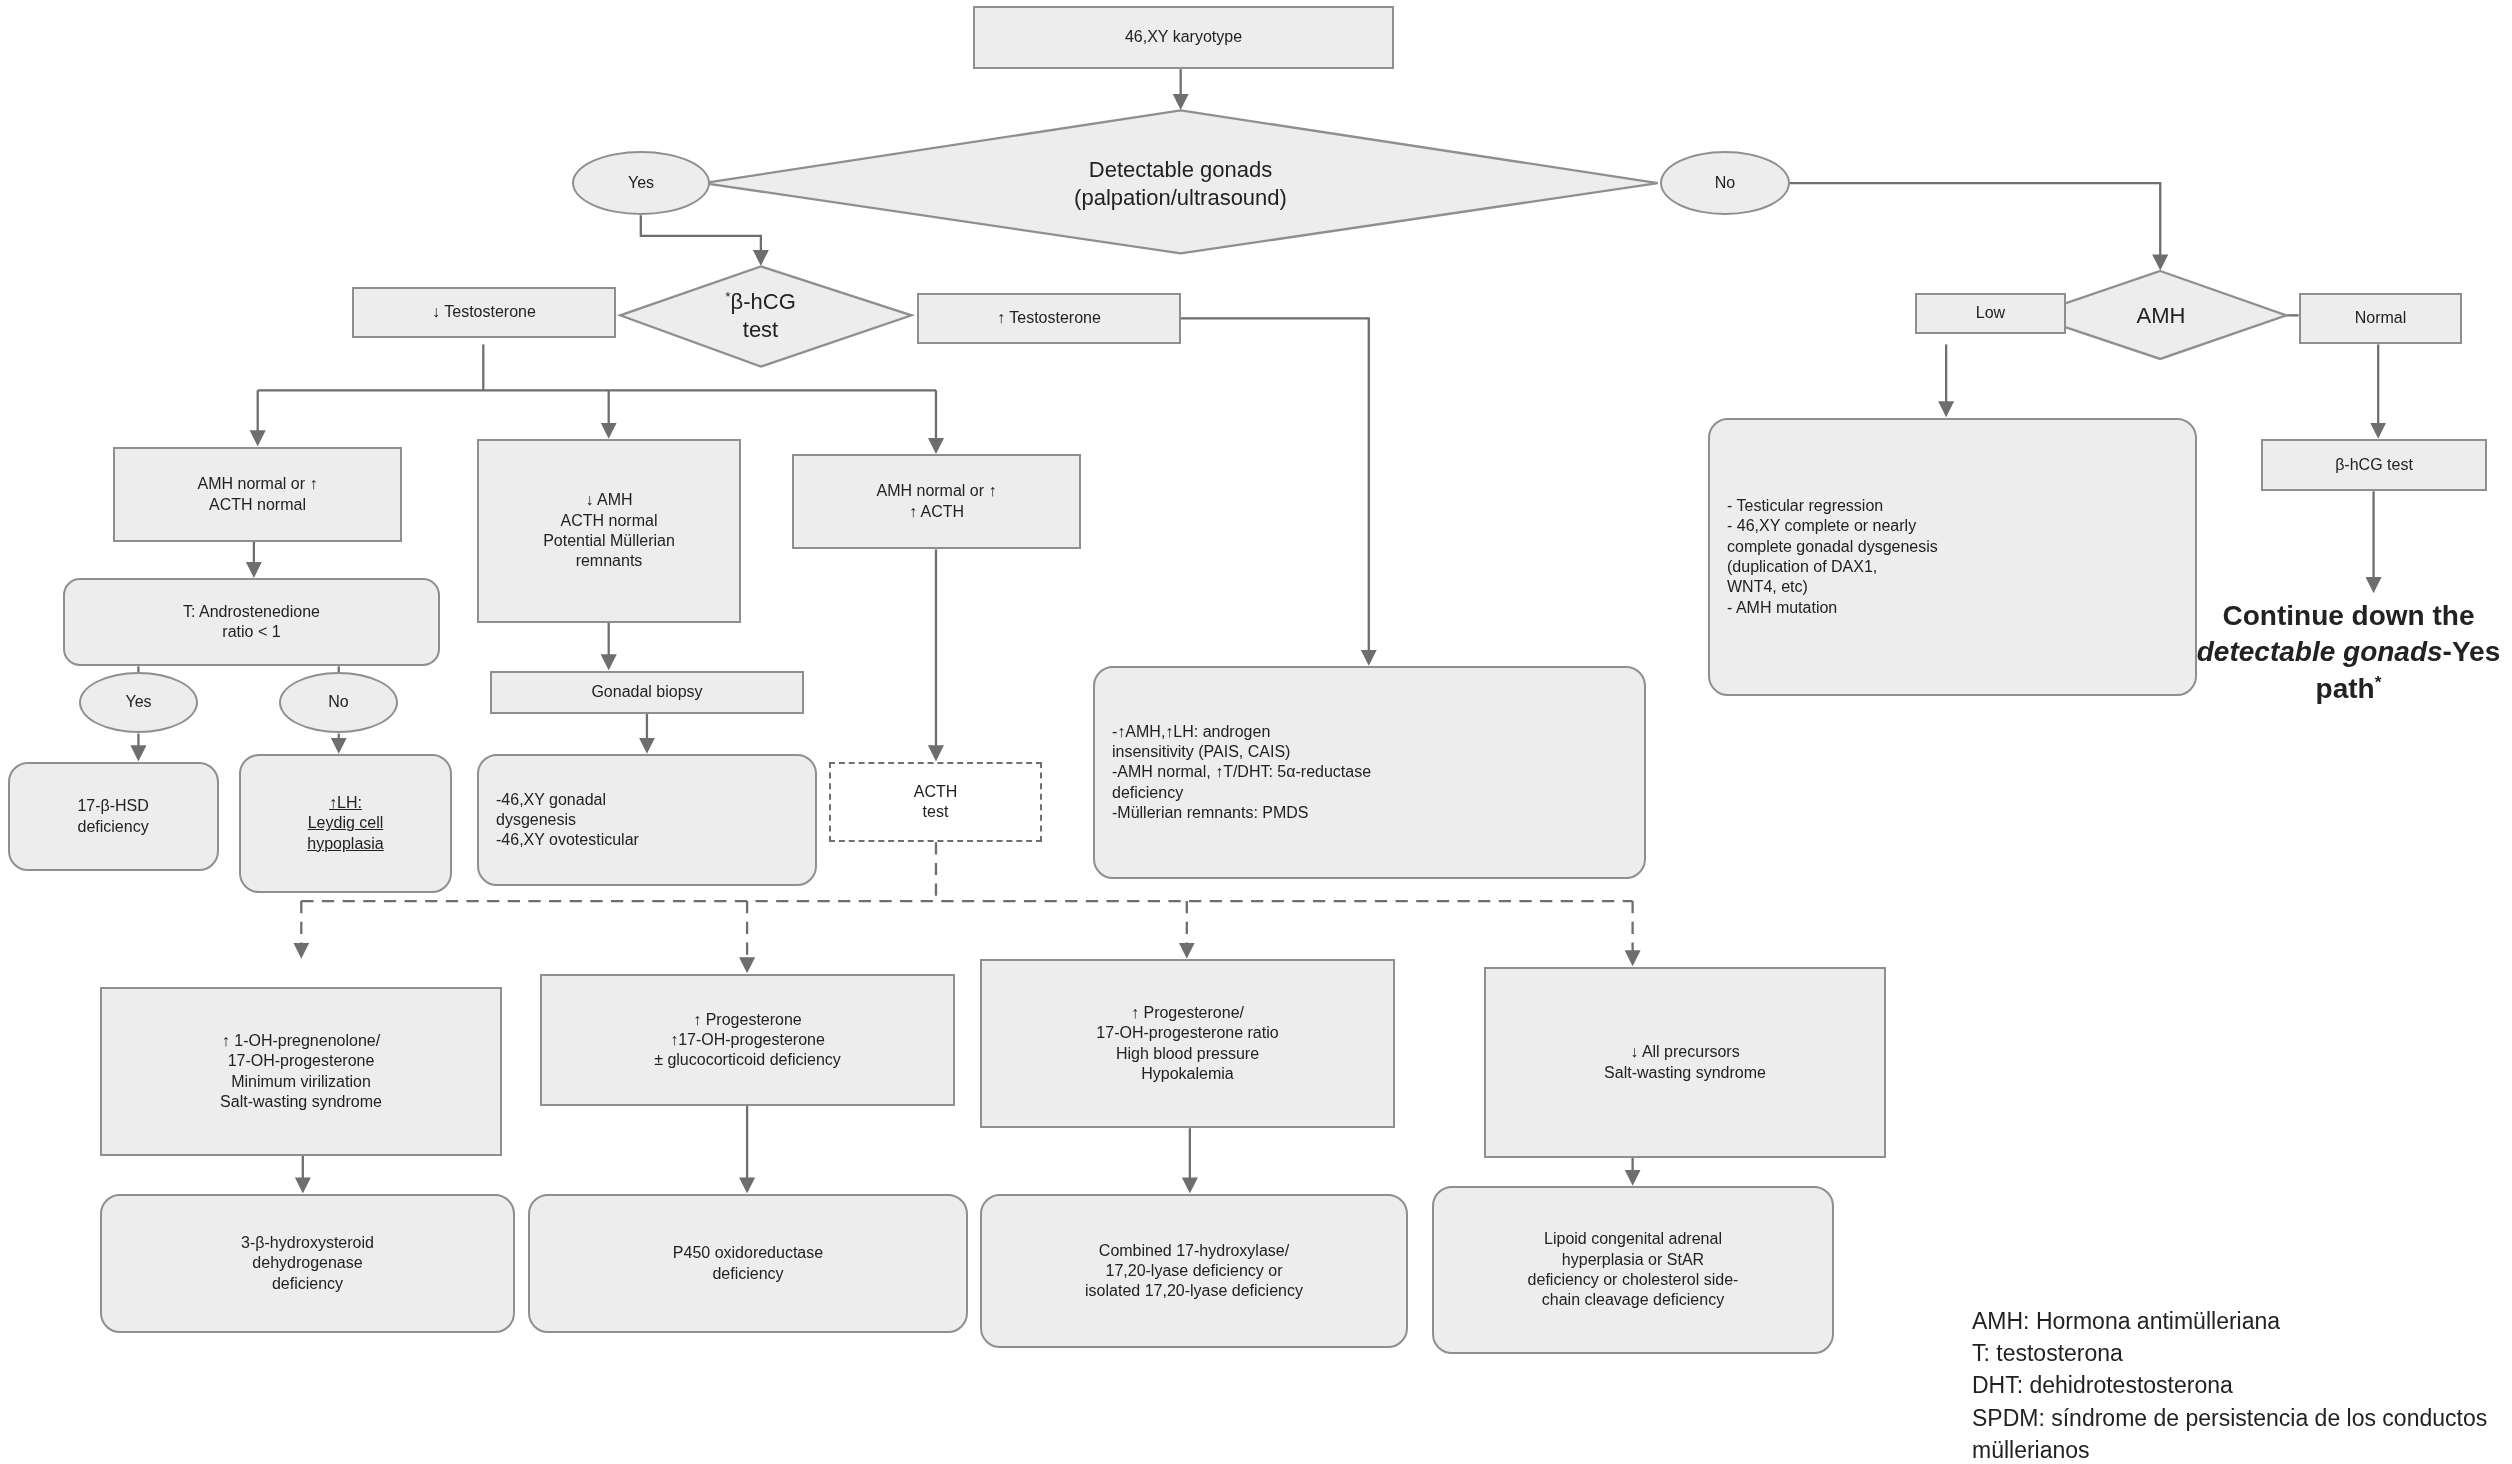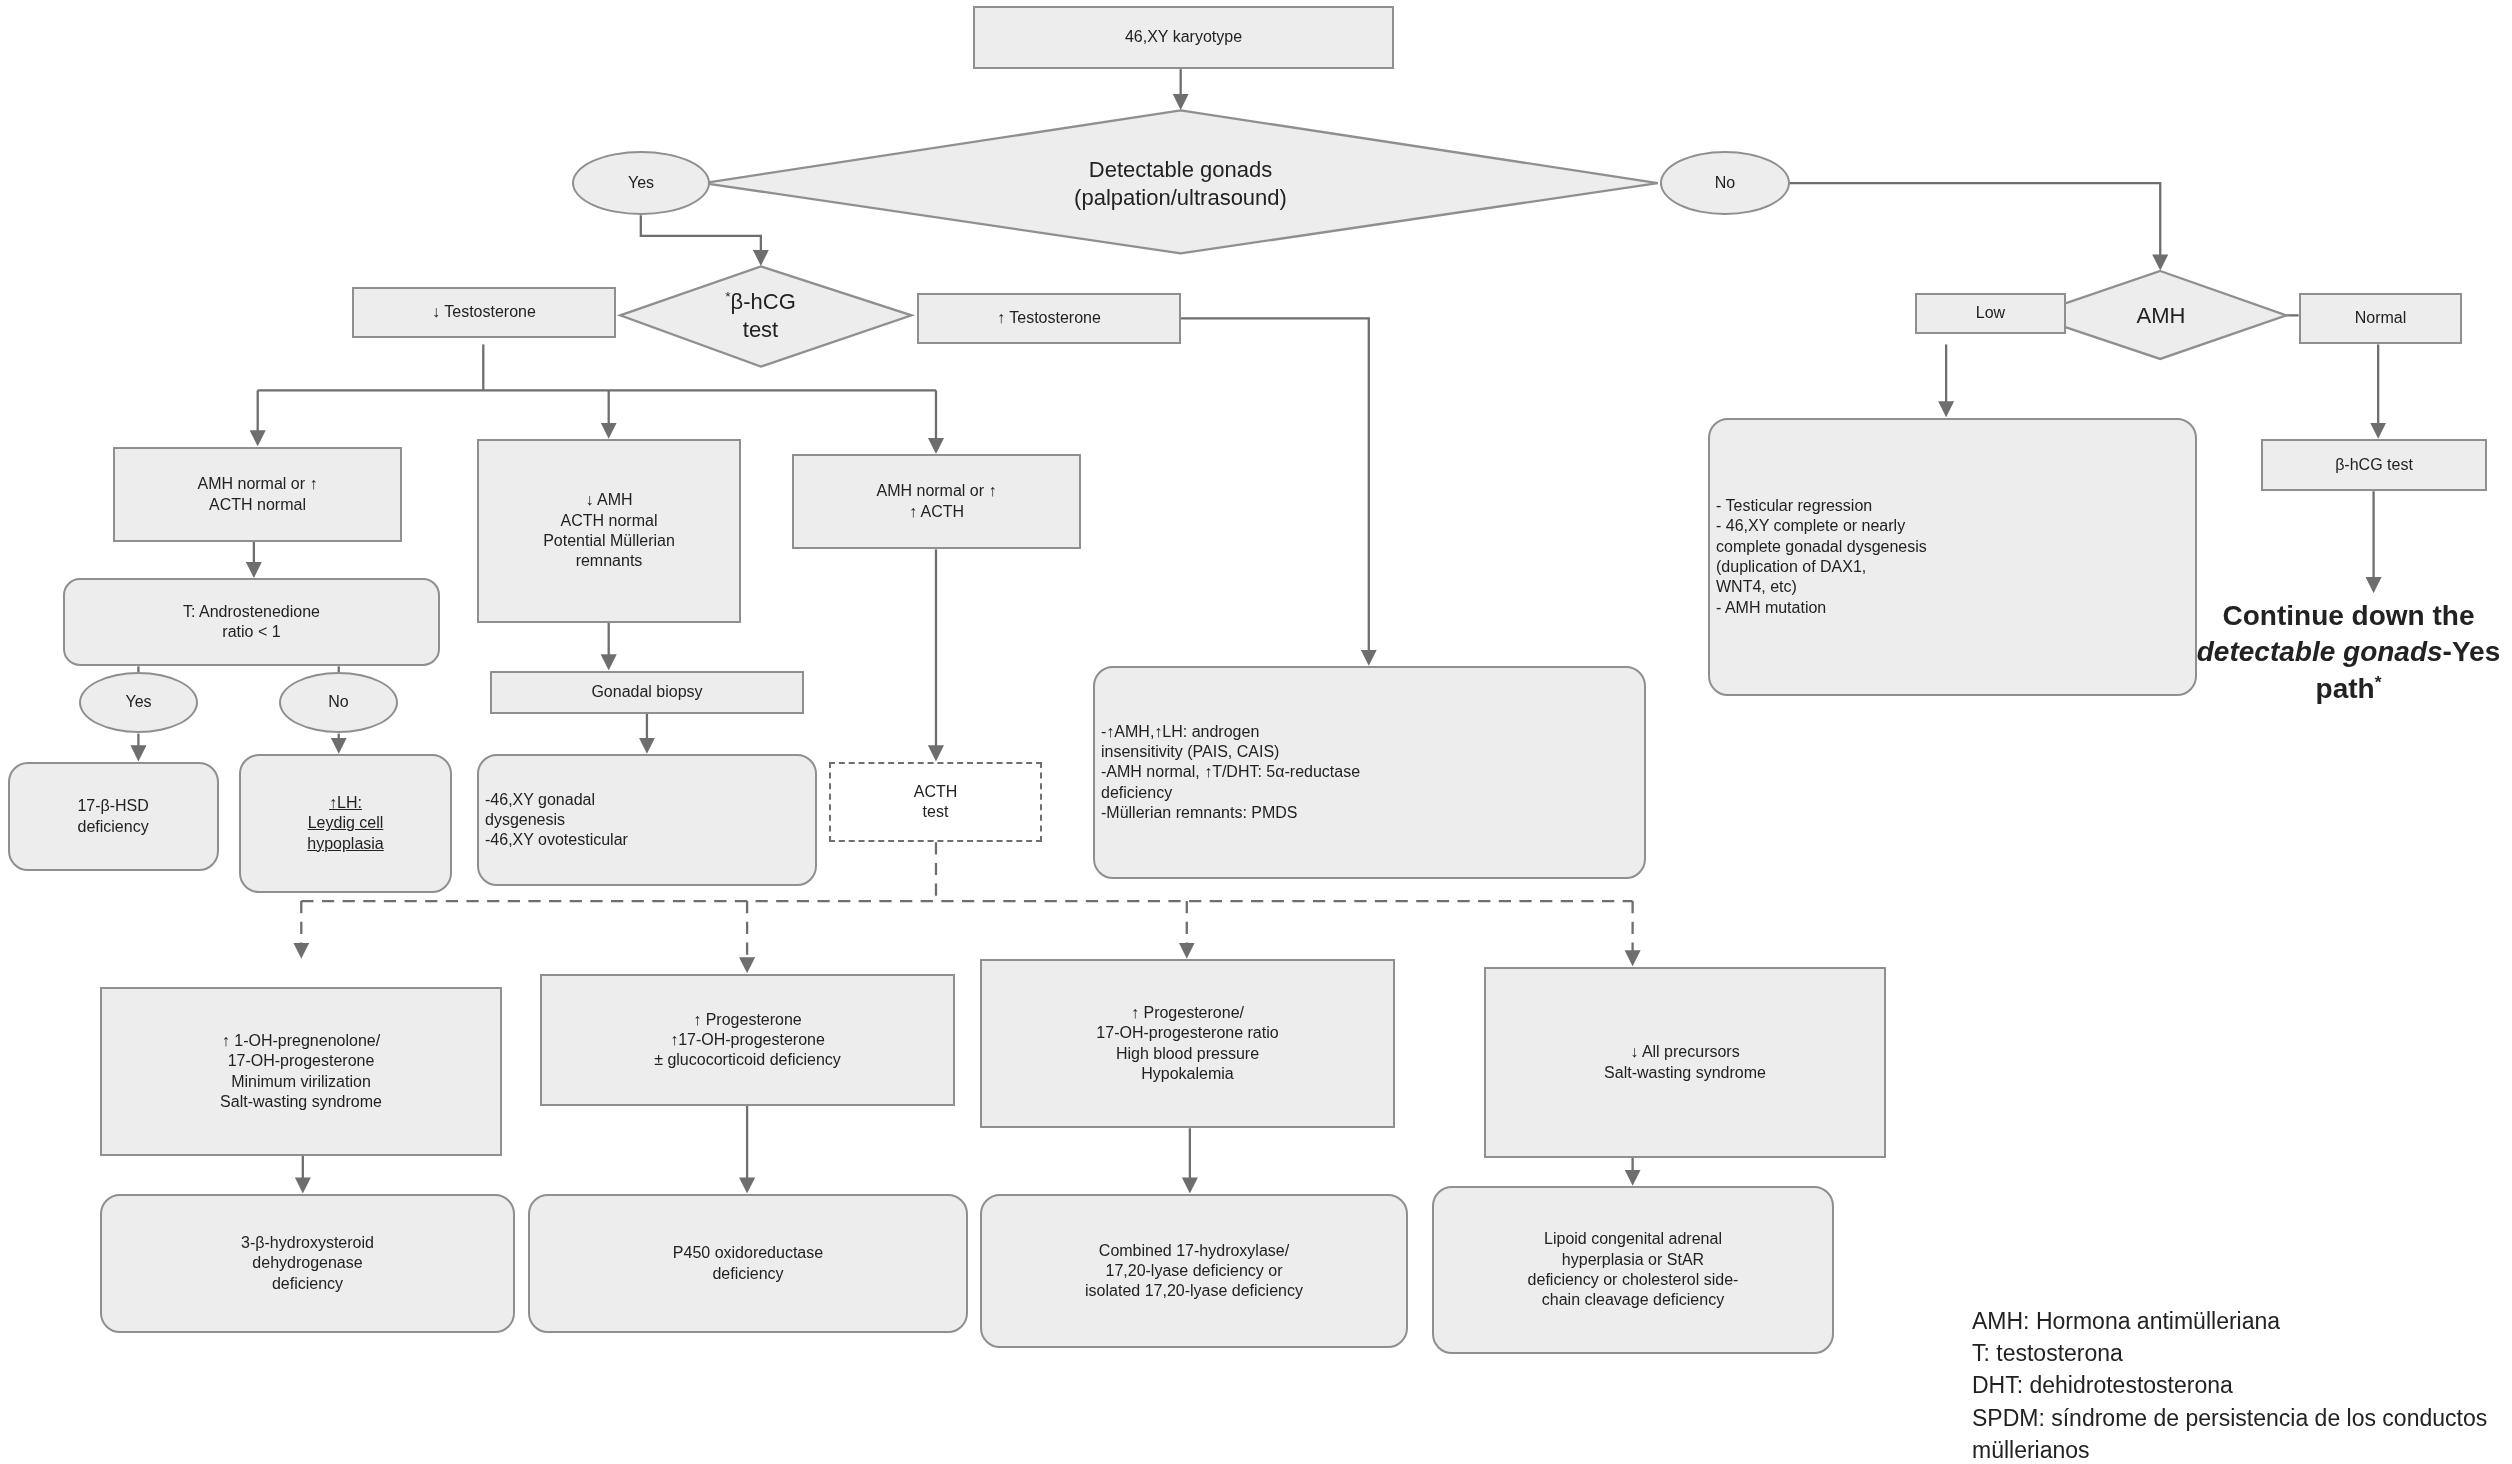--- a/index.html
+++ b/index.html
@@ -6,21 +6,21 @@
   html, body { margin: 0; padding: 0; background: #ffffff; }
   body { font-family: "Liberation Sans", sans-serif; color: #222222; }
   .canvas { position: relative; width: 2512px; height: 1465px; background: #ffffff; overflow: hidden; }
   .layer { position: absolute; left: 0; top: 0; width: 2512px; height: 1465px; }
   .node {
     position: absolute; display: flex; align-items: center; justify-content: center;
     text-align: center; background: #ededed; border: 2.3px solid #8f8f8f;
     font-size: 16px; line-height: 1.27; white-space: pre-line; padding: 4.6px 9.2px;
   }
   .rounded { border-radius: 20px; }
-  .leftalign { text-align: left; justify-content: flex-start; padding-left: 6px; }
+  .leftalign { text-align: left; justify-content: flex-start; padding-left: 17px; }
   .ellipse { border-radius: 50%; }
   .dashedbox { border: 2.3px dashed #6f6f6f; background: #ffffff; }
   .diamond-label {
     position: absolute; display: flex; align-items: center; justify-content: center;
     text-align: center; font-size: 22px; line-height: 1.27; white-space: pre-line;
   }
   sup { font-size: 0.62em; }
   .note { position: absolute; font-size: 28px; line-height: 1.3; text-align: center; white-space: normal; font-weight: bold; }
   .note i { font-style: italic; }
   .legend { position: absolute; font-size: 23px; line-height: 1.4; text-align: left; }

